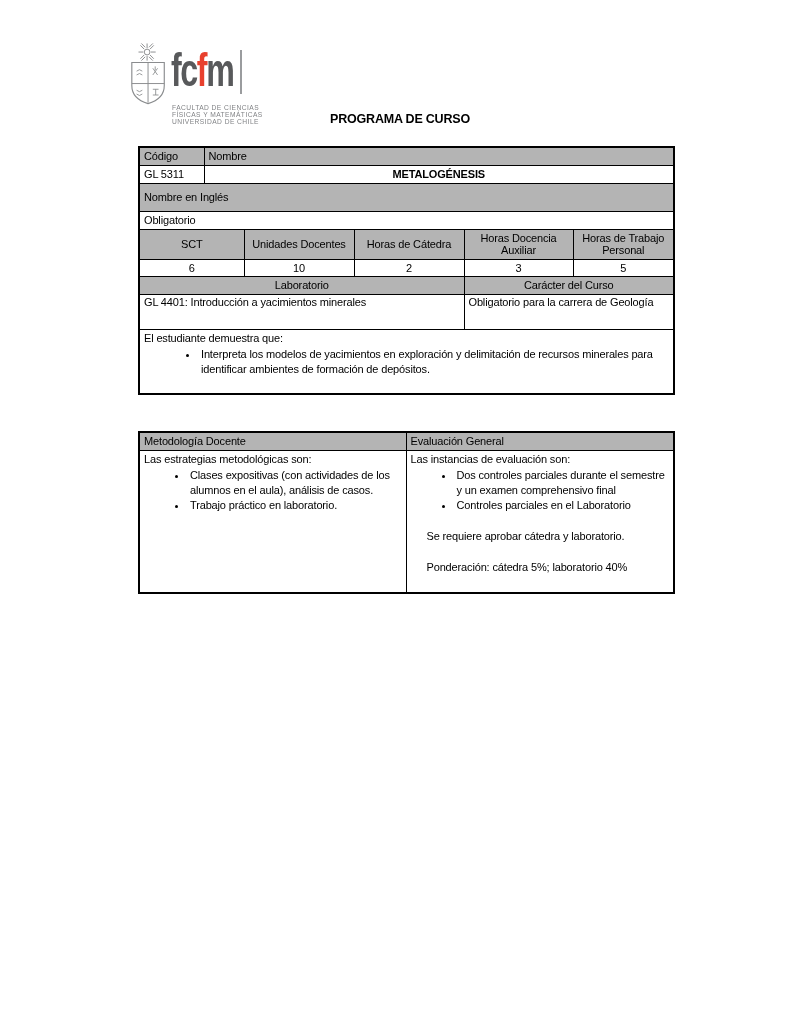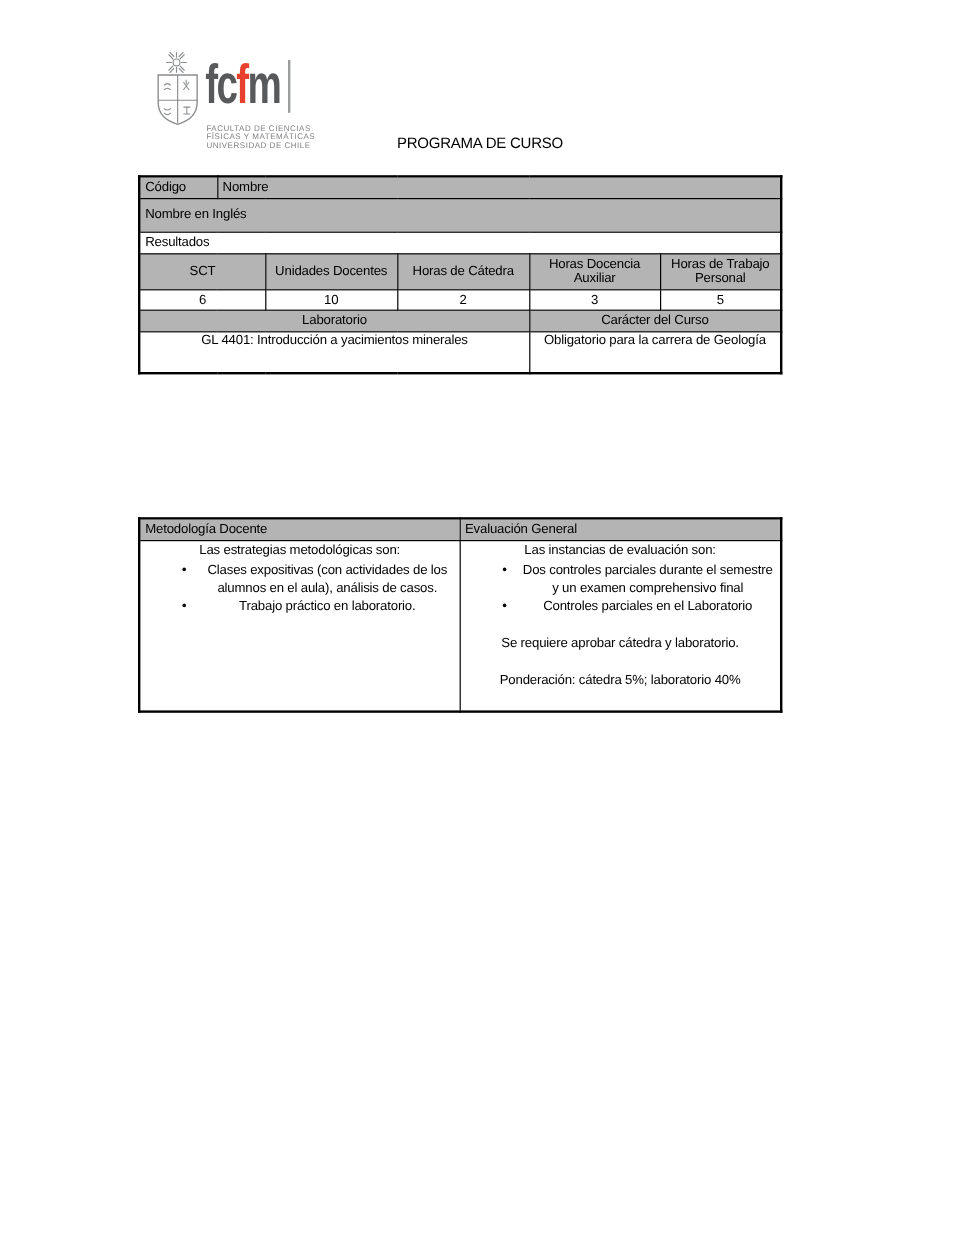--- a/index.html
+++ b/index.html
@@ -28,41 +28,41 @@
   .faculty {
     position:absolute; left:44px; top:64px;
     font-size:6.8px; line-height:7.2px; letter-spacing:0.45px;
     color:#808285; white-space:nowrap;
     transform:scaleX(0.98); transform-origin:left top;
   }
 
   
   .doc-title {
     position:absolute; left:0; top:112px; width:800px;
-    text-align:center; font-weight:normal; font-size:12.5px;
+    text-align:center; font-weight:bold; font-size:12.5px;
     letter-spacing:-0.2px;
   }
 
   
   table.doc {
-    position:absolute; left:115px; width:535px;
+    position:absolute; left:138px; width:535px;
     border-collapse:collapse; table-layout:fixed;
     font-size:11px; letter-spacing:-0.15px;
   }
   table.doc td {
     border:1px solid #000;
     padding:1px 4px;
     vertical-align:middle;
     overflow:hidden;
   }
   table.doc { border:2px solid #000; }
   .gray  { background:#b4b4b4; }
   .center{ text-align:center; }
   .bold  { font-weight:bold; }
-  .vtop  { vertical-align:top !important;text-align:center; }
+  .vtop  { vertical-align:top !important; }
 
   .t1 { top:146px; }
   .t2 { top:431px;border-radius:20px; }
 
   ul.bullets { margin:1px 0 0 0; padding-left:55px; }
   ul.bullets li { padding-left:2px; line-height:15px; }
   .t2 ul.bullets { padding-left:44px; }
   .note { margin:16px; line-height:15px; }
   .intro { line-height:15px; }
 </style>
@@ -106,25 +106,29 @@
         <col style="width:110px">
       <col style="width:110px">
         <col style="width:109px">
         <col style="width:101px">
     </colgroup>
     <tbody>
         <tr style="height:18px">
       <td class="gray">Código</td>
       <td class="gray" colspan="5">Nombre</td>
     </tr>
+    <tr style="height:18px">
+      <td>GL 5311</td>
+      <td class="center bold" colspan="5">METALOGÉNESIS</td>
+    </tr>
     <tr style="height:28px">
       <td class="gray" colspan="6">Nombre en Inglés</td>
     </tr>
     <tr style="height:18px">
-      <td colspan="6">Resultados</td>
+      <td colspan="6">Obligatorio</td>
     </tr>
     <tr style="height:30px">
       <td class="gray center" colspan="2">SCT</td>
       <td class="gray center">Unidades Docentes</td>
       <td class="gray center">Horas de Cátedra</td>
       <td class="gray center">Horas Docencia Auxiliar</td>
       <td class="gray center">Horas de Trabajo Personal</td>
     </tr>
     <tr style="height:17px">
       <td class="center" colspan="2">6</td>
@@ -133,20 +137,28 @@
       <td class="center">3</td>
       <td class="center">5</td>
     </tr>
     <tr style="height:18px">
       <td class="gray center" colspan="4">Laboratorio</td>
       <td class="gray center" colspan="2">Carácter del Curso</td>
     </tr>
     <tr style="height:35px">
       <td class="vtop" colspan="4">GL 4401: Introducción a yacimientos minerales</td>
       <td class="vtop" colspan="2">Obligatorio para la carrera de Geología</td>
+    </tr>
+    <tr style="height:65px">
+      <td class="vtop" colspan="6">
+        <div class="intro">El estudiante demuestra que:</div>
+        <ul class="bullets">
+          <li>Interpreta los modelos de yacimientos en exploración y delimitación de recursos minerales para identificar ambientes de formación de depósitos.</li>
+        </ul>
+      </td>
     </tr>
   </tbody>
     </table>
 
   <table class="doc t2">
     <colgroup>
       <col style="width:267px">
         <col style="width:268px">
     </colgroup>
     <tbody>

